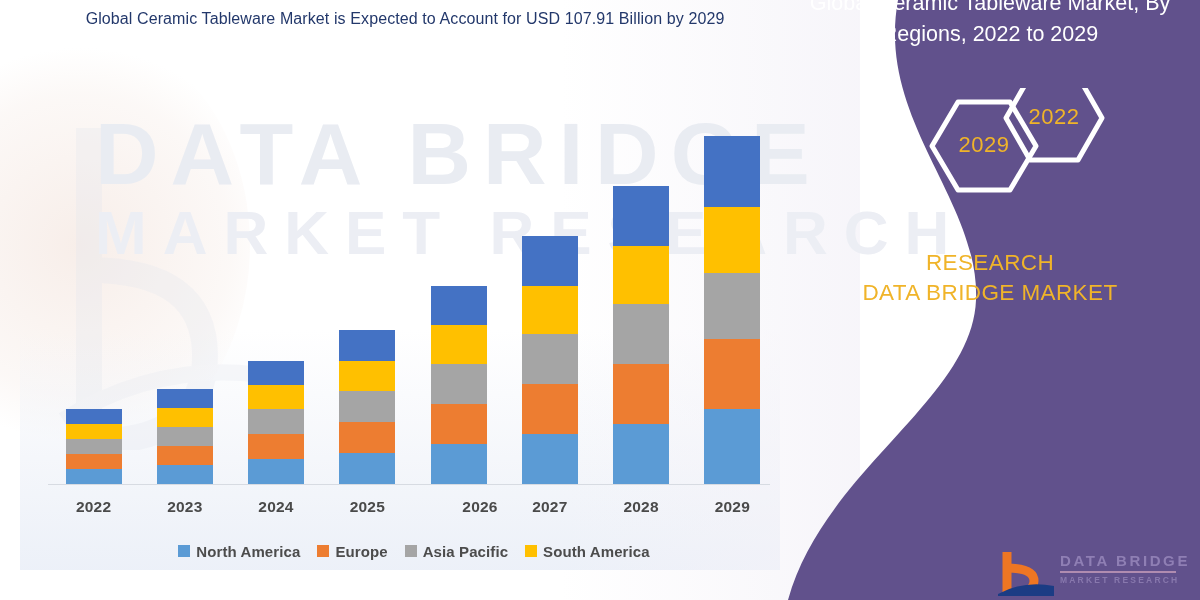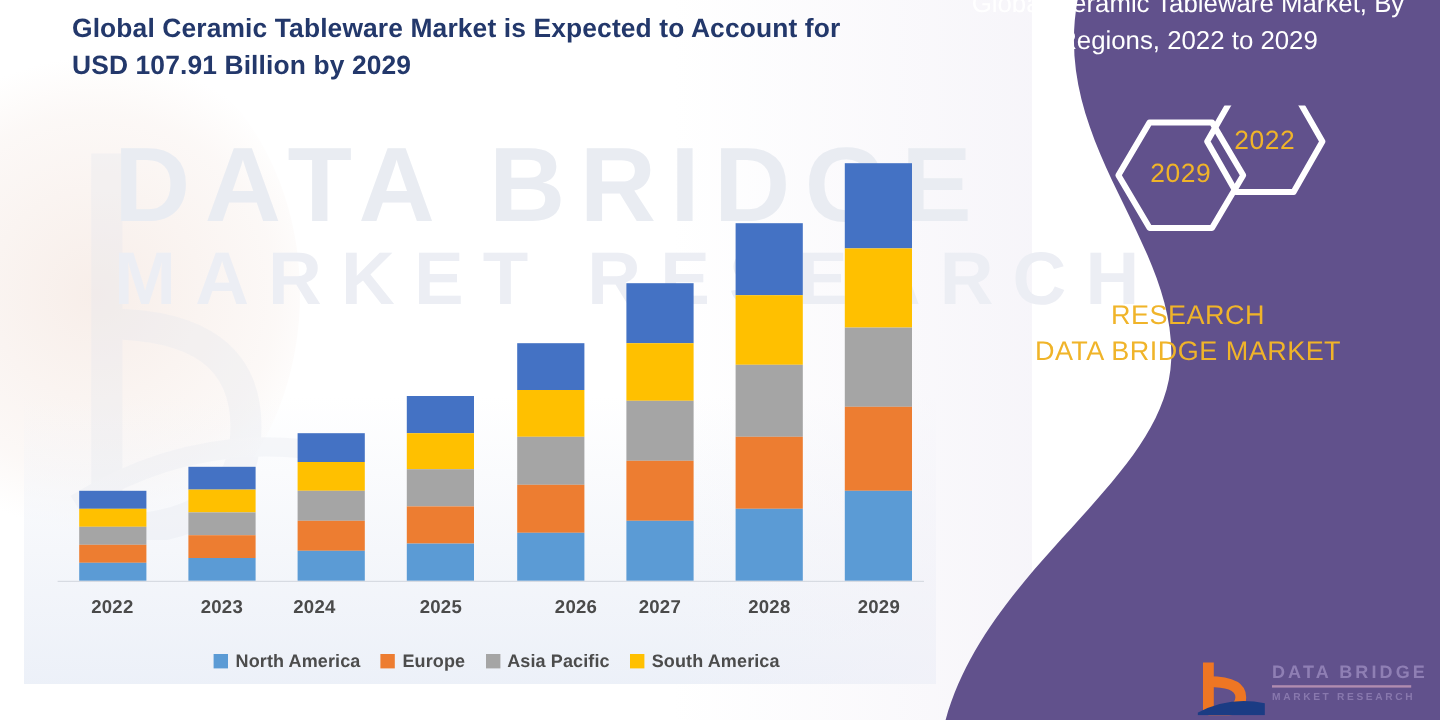--- a/index.html
+++ b/index.html
@@ -40,24 +40,24 @@
     color:#e9ecf2;
     line-height:1.05;
     white-space:nowrap;
     user-select:none;
   }
   .wm-word .l2 { font-size:62px; letter-spacing:16px; color:#eceef4; }
 
   
   .headline {
     position:absolute; left:60px; top:8px; width:690px;
-    text-align:left;
+    text-align:center;
     color:#23386b;
-    font-size:22px;
-    font-weight:700;
+    font-size:16px;
+    font-weight:400;
     line-height:1.42;
     letter-spacing:.1px;
   }
 
   
   .chart { position:absolute; left:0; top:0; width:800px; height:600px; }
   .plot { position:absolute; left:48px; top:100px; width:730px; height:384px; }
   .axis-line {
     position:absolute; left:48px; top:484px; width:722px; height:1px;
     background:#d7dbe2;
@@ -187,21 +187,21 @@
           <div class="seg" style="height: 66px; background: rgb(255, 192, 0);"></div>
           <div class="seg" style="height: 66px; background: rgb(165, 165, 165);"></div>
           <div class="seg" style="height: 70px; background: rgb(237, 125, 49);"></div>
           <div class="seg" style="height: 75px; background: rgb(91, 155, 213);"></div>
         </div>
       </div>
     <div class="axis-line"></div>
     <div class="xlabels" id="xlabels">
         <div class="xlab" style="left: 10.625px;">2022</div>
         <div class="xlab" style="left: 101.875px;">2023</div>
-        <div class="xlab" style="left: 179px; text-align: center;">2024</div>
+        <div class="xlab" style="left: 193px; text-align: center;">2024</div>
         <div class="xlab" style="left: 284.375px;">2025</div>
         <div class="xlab" style="left: 397px;">2026</div>
         <div class="xlab" style="left: 466.875px;">2027</div>
         <div class="xlab" style="left: 558.125px;">2028</div>
         <div class="xlab" style="left: 649.375px;">2029</div>
       </div>
     <div class="legend" id="legend">
         <div class="lg-item">
           <span class="lg-sw" style="background: rgb(91, 155, 213);"></span>
           <span class="lg-tx">North America</span>

